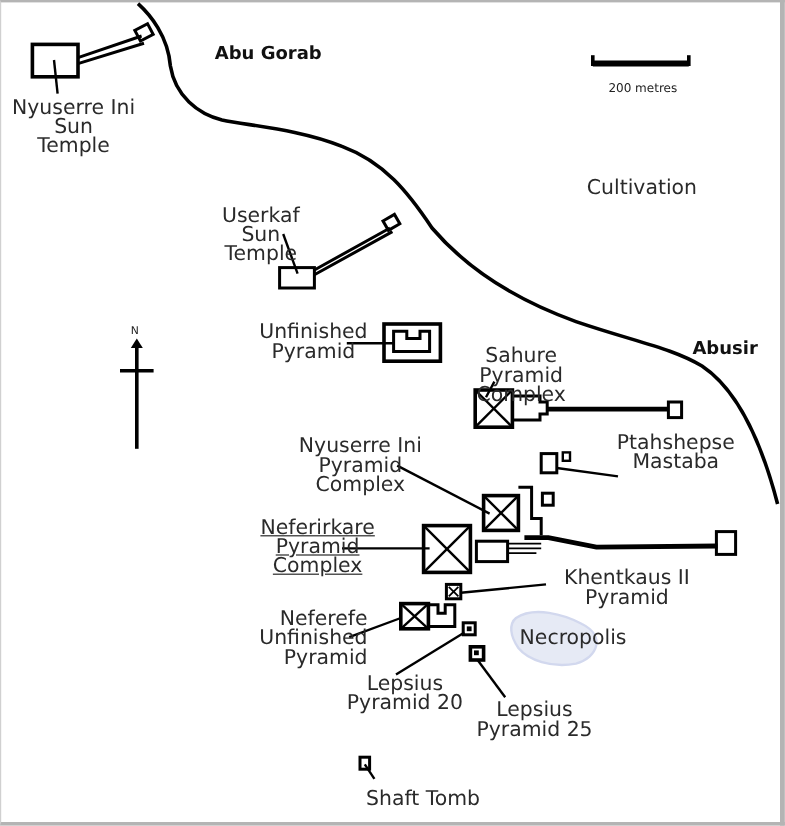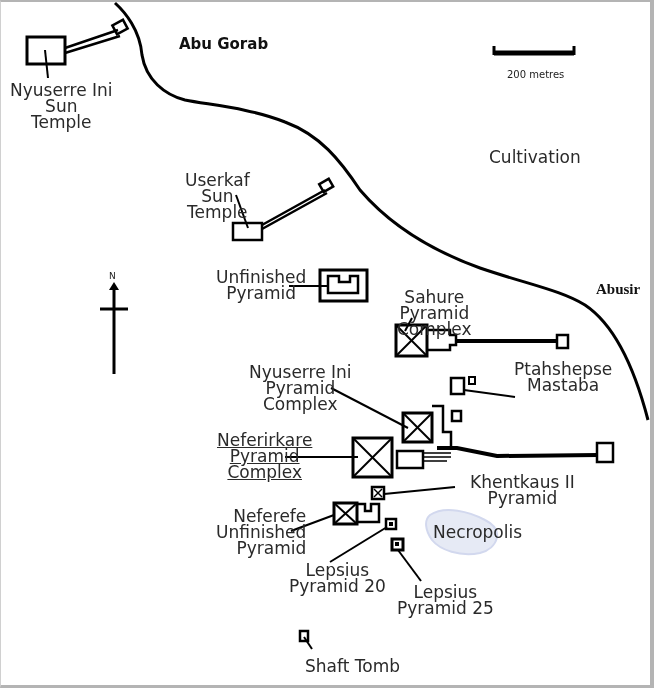--- a/index.html
+++ b/index.html
@@ -117,21 +117,21 @@
 
   <g>
     <rect x="300" y="631" width="8" height="10" fill="none" stroke="#000" stroke-width="2.5"></rect>
     <line x1="304" y1="637" x2="312" y2="649" stroke="#000" stroke-width="2"></line>
   </g>
 
   <path d="M430,515 C445,505 470,512 485,520 C505,530 498,548 480,553 C460,557 440,550 432,540 C425,530 424,520 430,515 Z" fill="#e6eaf5" stroke="#d2d8ee" stroke-width="2"></path>
 </svg>
 
 <div class="town" style="left:179px;top:35px;">Abu Gorab</div>
-<div class="town" style="left:596px;top:281px;font-family:Liberation Serif, serif;">Abusir</div>
+<div class="town" style="left:577px;top:281px;">Abusir</div>
 
 <div class="lbl small" style="left:507px;top:67px;text-align:center;">200 metres</div>
 <div class="lbl small" style="left:109px;top:268px;font-size:9px;">N</div>
 
 <div class="lbl" style="left:489px;top:149px;text-align:right;">Cultivation</div>
 <div class="lbl" style="left:433px;top:524px;">Necropolis</div>
 
 <div class="lbl" style="left:10px;top:82px;">
   <div>Nyuserre Ini</div>
   <div>Sun</div>

